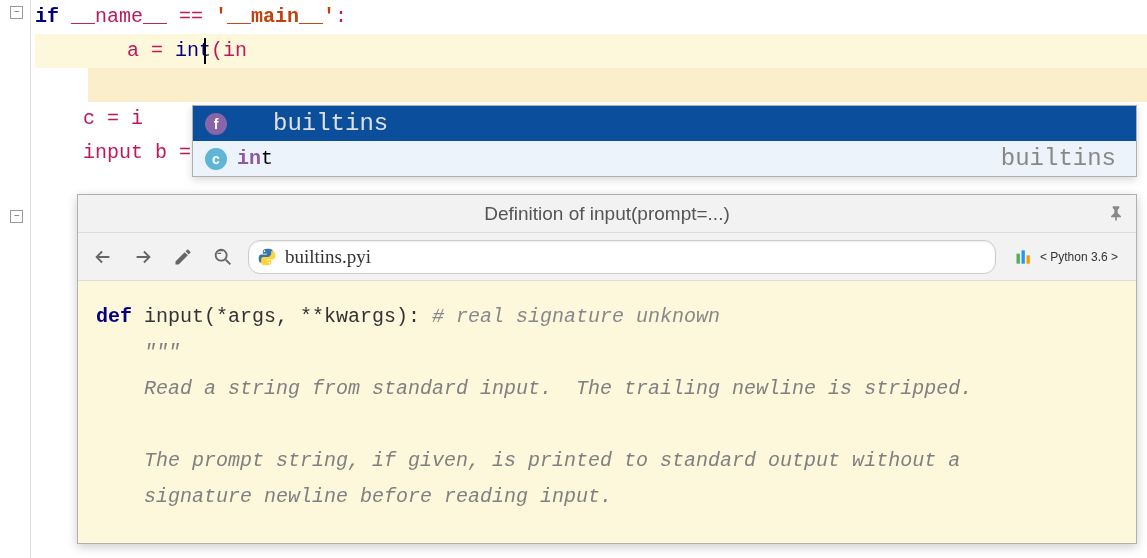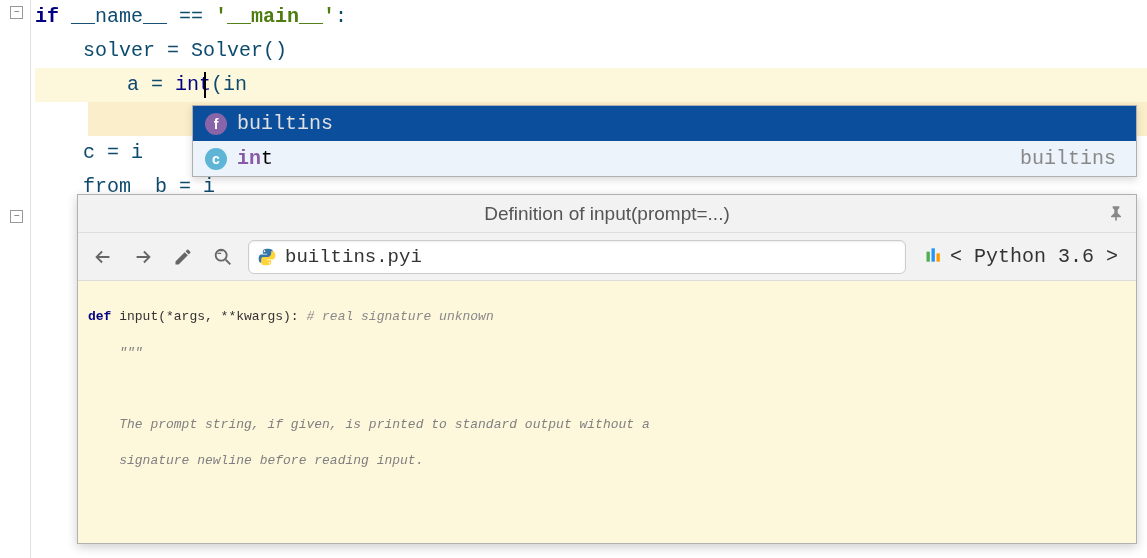--- a/index.html
+++ b/index.html
@@ -65,22 +65,22 @@
   }
   .highlight-line-sel {
     background: #fbefcb;
     position: absolute;
     left: 53px;
     right: 0;
     height: 34px;
   }
   .kw { color: #000080; font-weight: bold; text-align: right; }
   .builtin { color: #000080; }
-  .str { color: #4d7c0f; font-weight: bold; }
-  .norm { color: #0c4a6e; }
+  .str { color: #c2410c; font-weight: bold; }
+  .norm { color: #be185d; }
   .cursor {
     position: absolute;
     width: 2px;
     height: 26px;
     background: #000;
     top: 4px;
   }
 
   .autocomplete-popup {
     position: absolute;
@@ -117,21 +117,21 @@
     font-size: 14px;
     font-weight: bold;
     margin-right: 10px;
     font-family: sans-serif;
   }
   .ac-icon-f { background: #8864a8; color: #fff; }
   .ac-icon-c { background: #5fb5d6; color: #fff; }
   .ac-label { flex: 1; }
   .ac-label .match-sel { color: #ffdc7a; font-weight: bold; }
   .ac-label .match-alt { color: #8a5aa8; font-weight: bold; }
-  .ac-origin { font-size: 20px; margin-right: 8px; }
+  .ac-origin { font-size: 24px; margin-right: 8px; margin-left: 36px; }
   .ac-item-selected .ac-origin { color: #e0e0e0; }
   .ac-item-alt .ac-origin { color: #888; }
 
   .doc-popup {
     position: absolute;
     left: 77px;
     top: 194px;
     width: 1060px;
     height: 350px;
     background: #14b8a6;
@@ -177,80 +177,80 @@
     align-items: center;
     justify-content: center;
     color: #666;
     font-size: 20px;
   }
   .file-field {
     flex: 1;
     height: 34px;
     background: #fff;
     border: 1px solid #ccc;
-    border-radius: 6px;
+    border-radius: 12px;
     display: flex;
     align-items: center;
     padding: 0 8px;
-    font-family: Liberation Mono, monospace;
+    font-family: Liberation Serif, serif;
     font-size: 19px;
     color: #333;
     box-shadow: inset 0 1px 2px rgba(0,0,0,0.08);
   }
   .py-icon {
     width: 20px;
     height: 20px;
     margin-right: 8px;
     display: inline-flex;
   }
   .sdk-label {
     display: flex;
-    font-family: Liberation Mono, monospace;
-    font-size: 20px;
+    align-items: center;
+    font-family: Liberation Sans, sans-serif;
+    font-size: 12px;
     color: #333;
     padding: 0 8px;
   }
   .sdk-icon {
     width: 20px;
     height: 20px;
     margin-right: 6px;
   }
   .doc-body {
     flex: 1;
     background: #fdf7dc;
-    padding: 18px 10px;
+    padding: 18px 18px;
     line-height: 36px;
-    font-size: 13px;
+    font-size: 20px;
     overflow: hidden;
   }
   .doc-body .kw { color: #000080; font-weight: bold; }
   .doc-body .comment { color: #888; font-style: italic; }
   .doc-body .docstr { color: #808080; font-style: italic; }
   .doc-body .ident { color: #333; }
   .doc-line { white-space: pre; }
 </style>
 </head>
 <body>
 
 <div class="editor-area">
   <div class="gutter"></div>
   <div class="gutter-border"></div>
   <div class="fold-icon" style="top:6px">−</div>
   <div class="fold-icon" style="top:210px">−</div>
 
   <div class="code-content">
     <div class="code-line"><span class="kw">if</span><span class="norm"> __name__ </span><span class="norm">==</span><span class="str"> '__main__'</span><span class="norm">:</span></div>
-    <div class="code-line"><span class="norm">    solver = Solver()</span></div>
     <div class="code-line highlight-line"><span class="norm">    a = </span><span class="builtin">int</span><span class="norm">(</span><span class="norm">in</span><span class="cursor" style="left:169px"></span></div>
     <div class="code-line">
       <div class="highlight-line-sel" style="top:0"></div>
       <span class="norm" style="position:relative">    b = i</span>
     </div>
     <div class="code-line"><span class="norm">    c = i</span></div>
-    <div class="code-line"><span class="norm">    from</span></div>
+    <div class="code-line"><span class="norm">    input</span></div>
   </div>
 
   <div class="autocomplete-popup">
     <div class="ac-item ac-item-selected">
       <span class="ac-icon ac-icon-f">f</span>
       <span class="ac-origin">builtins</span>
     </div>
     <div class="ac-item ac-item-alt">
       <span class="ac-icon ac-icon-c">c</span>
       <span class="ac-label"><span class="match-alt">in</span><span>t</span></span>
@@ -308,18 +308,19 @@
               <rect x="9" y="4" width="4" height="16" fill="#2196f3"></rect>
               <rect x="15" y="10" width="4" height="10" fill="#ff9800"></rect>
             </svg>
         </span>
         <span>&lt; Python 3.6 &gt;</span>
       </span>
     </div>
     <div class="doc-body">
       <div class="doc-line"><span class="kw">def</span><span class="ident"> input(*args, **kwargs): </span><span class="comment"># real signature unknown</span></div>
       <div class="doc-line docstr">    """</div>
+      <div class="doc-line docstr">    Read a string from standard input.  The trailing newline is stripped.</div>
       <div class="doc-line docstr">    </div>
       <div class="doc-line docstr">    The prompt string, if given, is printed to standard output without a</div>
       <div class="doc-line docstr">    signature newline before reading input.</div>
     </div>
   </div>
 </div>
 
 </body></html>

